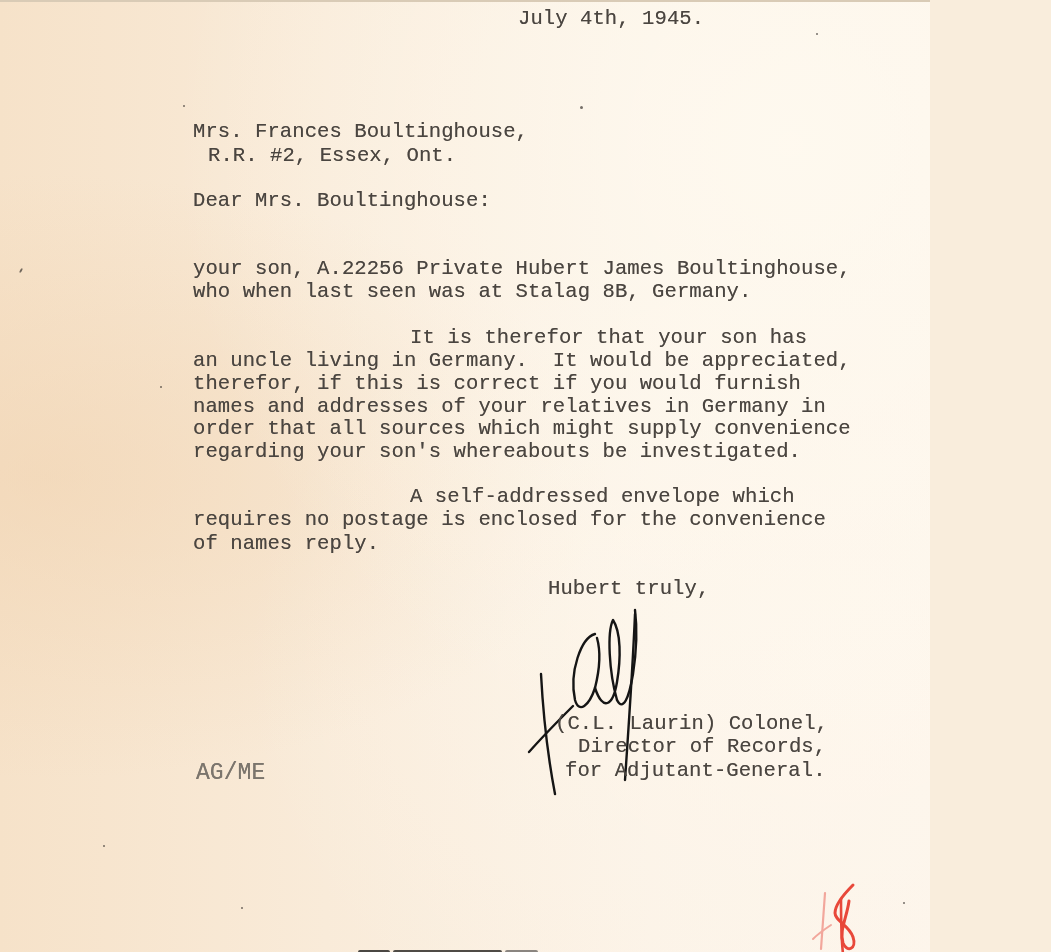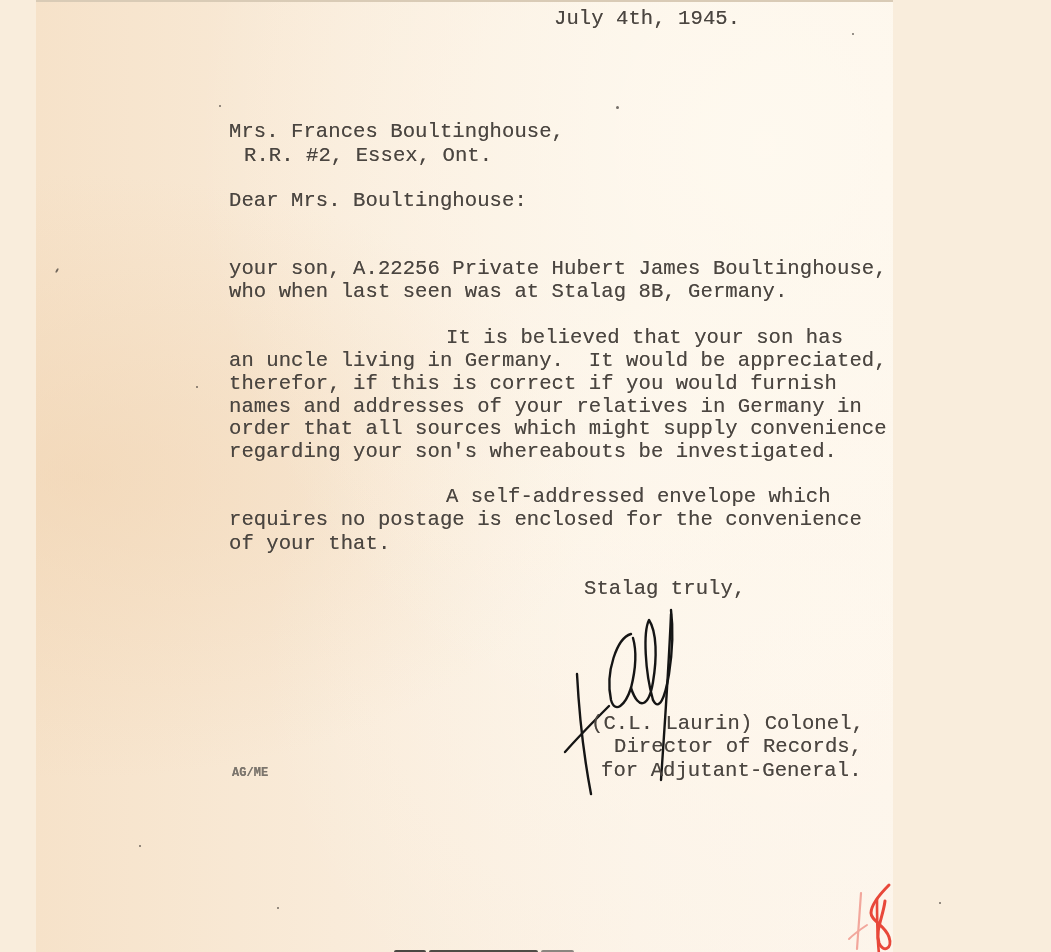--- a/index.html
+++ b/index.html
@@ -1,29 +1,28 @@
 <!DOCTYPE html>
 <html><head>
   <meta charset="utf-8">
   <style>
     html, body { margin: 0; padding: 0; }
     body {
       width: 1051px; height: 952px; overflow: hidden; position: relative;
       background: #f9eddc;
     }
     .paper {
-      position: absolute; left: 0; top: 0; width: 857px; height: 952px;
+      position: absolute; left: 0; top: 0; width: 930px; height: 952px;
       background:
         radial-gradient(ellipse at 85% 15%, rgba(255,250,240,0.85) 0%, rgba(255,250,240,0) 55%),
         radial-gradient(ellipse at 90% 70%, rgba(255,248,238,0.7) 0%, rgba(255,248,238,0) 50%),
         radial-gradient(ellipse at 5% 50%, rgba(240,210,175,0.55) 0%, rgba(240,210,175,0) 45%),
         linear-gradient(90deg, #f6e2c9 0%, #f9ebd9 35%, #fbf2e6 70%, #fcf4ea 100%);
       border-top: 2px solid #d9cbb6;
       box-sizing: border-box;
-      margin-left: 36px;
     }
     .line {
       position: absolute;
       font-family: "Liberation Mono", "DejaVu Sans Mono", monospace;
       font-size: 20.6px;
       line-height: 23px;
       color: #4a4540;
       white-space: pre;
       letter-spacing: 0.05px;
       text-shadow: 0 0 0.6px rgba(60,55,50,0.55);
@@ -45,32 +44,32 @@
   <div class="line" style="left:518px; top:5px;">July 4th, 1945.</div>
 
   <div class="line" style="left:193px; top:118px;">Mrs. Frances Boultinghouse,</div>
   <div class="line" style="left:208px; top:142px;">R.R. #2, Essex, Ont.</div>
 
   <div class="line" style="left:193px; top:187px;">Dear Mrs. Boultinghouse:</div>
 
   <div class="line" style="left:193px; top:255px;text-align:center;">your son, A.22256 Private Hubert James Boultinghouse,</div>
   <div class="line" style="left:193px; top:278px;">who when last seen was at Stalag 8B, Germany.</div>
 
-  <div class="line" style="left:410px; top:324px;">It is believed that your son has</div>
+  <div class="line" style="left:410px; top:324px;">It is therefor that your son has</div>
   <div class="line" style="left:193px; top:347px;">an uncle living in Germany.  It would be appreciated,</div>
   <div class="line" style="left:193px; top:370px;">therefor, if this is correct if you would furnish</div>
   <div class="line" style="left:193px; top:393px;">names and addresses of your relatives in Germany in</div>
   <div class="line" style="left:193px; top:415px;">order that all sources which might supply convenience</div>
   <div class="line" style="left:193px; top:438px;">regarding your son's whereabouts be investigated.</div>
 
   <div class="line" style="left:410px; top:483px;">A self-addressed envelope which</div>
   <div class="line" style="left:193px; top:506px;">requires no postage is enclosed for the convenience</div>
-  <div class="line" style="left:193px; top:530px;">of your that.</div>
+  <div class="line" style="left:193px; top:530px;">of names reply.</div>
 
-  <div class="line" style="left:548px; top:575px;">Stalag truly,</div>
+  <div class="line" style="left:548px; top:575px;">Hubert truly,</div>
 
   <svg class="signature" viewBox="0 0 130 200">
     <g fill="none" stroke="#151515" stroke-width="2.4" stroke-linecap="round" stroke-linejoin="round">
 
       <path d="M16 72 C 18 110, 22 150, 30 192"></path>
 
       <path d="M4 150 C 20 132, 34 118, 48 104"></path>
 
       <path d="M70 32 C 56 36, 44 70, 50 98 C 54 112, 64 104, 70 86 C 74 70, 76 50, 72 36"></path>
 
@@ -78,21 +77,21 @@
 
       <path d="M92 98 C 98 110, 104 96, 108 72 C 112 46, 112 24, 110 8"></path>
       <path d="M110 12 C 108 60, 104 120, 100 178"></path>
     </g>
   </svg>
 
   <div class="line" style="left:555px; top:710px;">(C.L. Laurin) Colonel,</div>
   <div class="line" style="left:578px; top:733px;text-align:center;">Director of Records,</div>
   <div class="line" style="left:565px; top:757px;">for Adjutant-General.</div>
 
-  <div class="line faint" style="left:196px; top:760px; font-size:12px;font-weight:bold;">AG/ME</div>
+  <div class="line faint" style="left:196px; top:760px; font-size:23px;">AG/ME</div>
 
   <svg class="red-mark" viewBox="0 0 80 77">
     <g fill="none" stroke-linecap="round" stroke-linejoin="round">
       <path d="M20 16 L 16 72" stroke="#f2a79c" stroke-width="2.2"></path>
       <path d="M8 62 C 14 56, 20 52, 26 48" stroke="#f2a79c" stroke-width="2"></path>
       <path d="M48 8 C 38 18, 30 28, 30 36 C 30 44, 44 48, 48 60 C 52 72, 42 76, 38 66 C 34 54, 42 40, 44 24" stroke="#e8483a" stroke-width="3"></path>
       <path d="M36 22 C 36 40, 36 58, 38 77" stroke="#e8483a" stroke-width="2.6"></path>
     </g>
   </svg>
 

